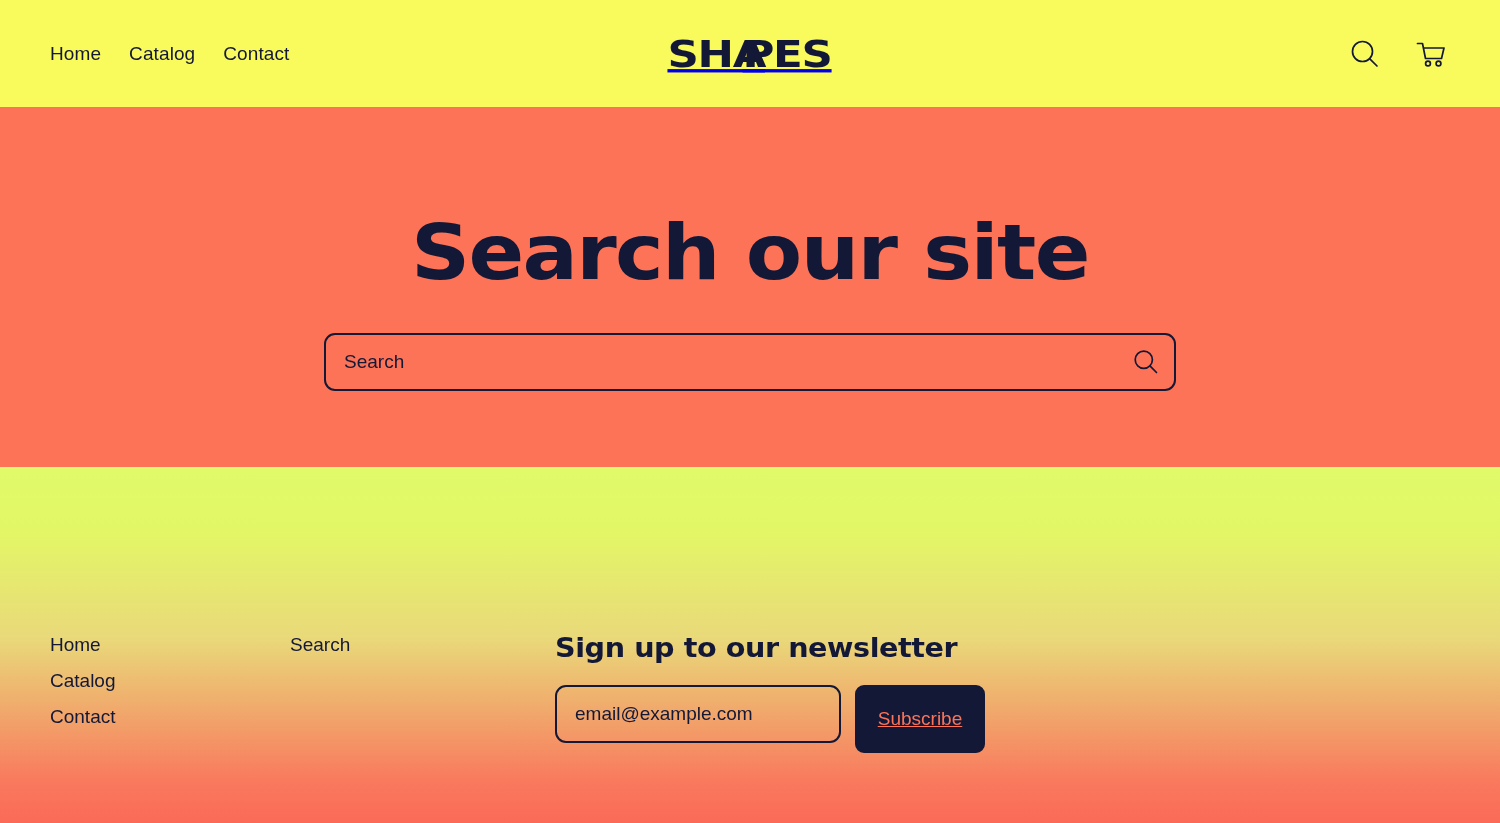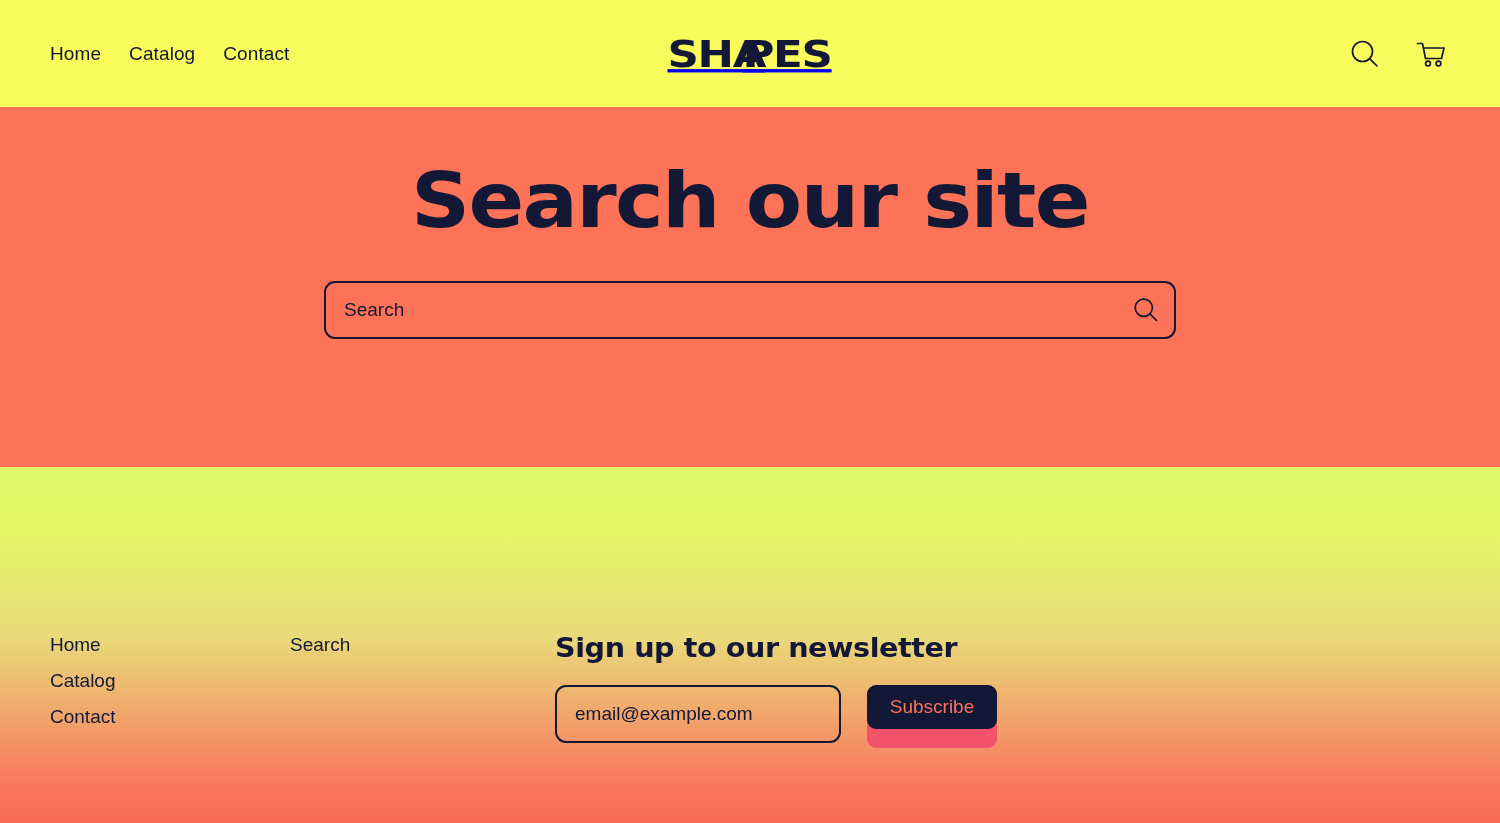--- a/index.html
+++ b/index.html
@@ -91,21 +91,21 @@
     color: #131836;
   }
 
   
   .hero {
     flex: 0 0 360px;
     background: #fc7357;
     display: flex;
     flex-direction: column;
     align-items: center;
-    padding-top: 56px;
+    padding-top: 108px;
   }
 
   .hero-title {
     font-family: "DejaVu Sans", sans-serif;
     font-weight: 700;
     font-size: 76px;
     letter-spacing: -1.5px;
     color: #131836;
     transform: scaleX(1.08);
     margin-bottom: 42px;
@@ -204,21 +204,21 @@
     color: #131836;
     transform: scaleX(1.06);
     transform-origin: left center;
     margin-bottom: 22px;
     white-space: nowrap;
   }
 
   .newsletter-form {
     display: flex;
     align-items: flex-start;
-    gap: 26px;
+    gap: 14px;
   }
 
   .email-input {
     width: 286px;
     height: 58px;
     border: 2px solid #131836;
     border-radius: 11px;
     background: transparent;
     outline: none;
     font-family: "Liberation Sans", sans-serif;
@@ -241,31 +241,32 @@
     height: 58px;
     background: #f2526a;
     border-radius: 9px;
     z-index: 0;
   }
 
   .subscribe-btn {
     position: relative;
     z-index: 1;
     width: 130px;
-    height: 44px;
+    height: 68px;
     background: #131836;
     color: #fc7357;
     border: 2px solid #131836;
     border-radius: 9px;
     font-family: "Liberation Sans", sans-serif;
     font-size: 19px;
     cursor: pointer;
     display: flex;
     align-items: center;
     justify-content: center;
+    text-decoration: underline;
   }
 </style>
 </head>
 <body>
 
 <div class="page">
 
   <header class="header">
 
     <nav class="nav">

